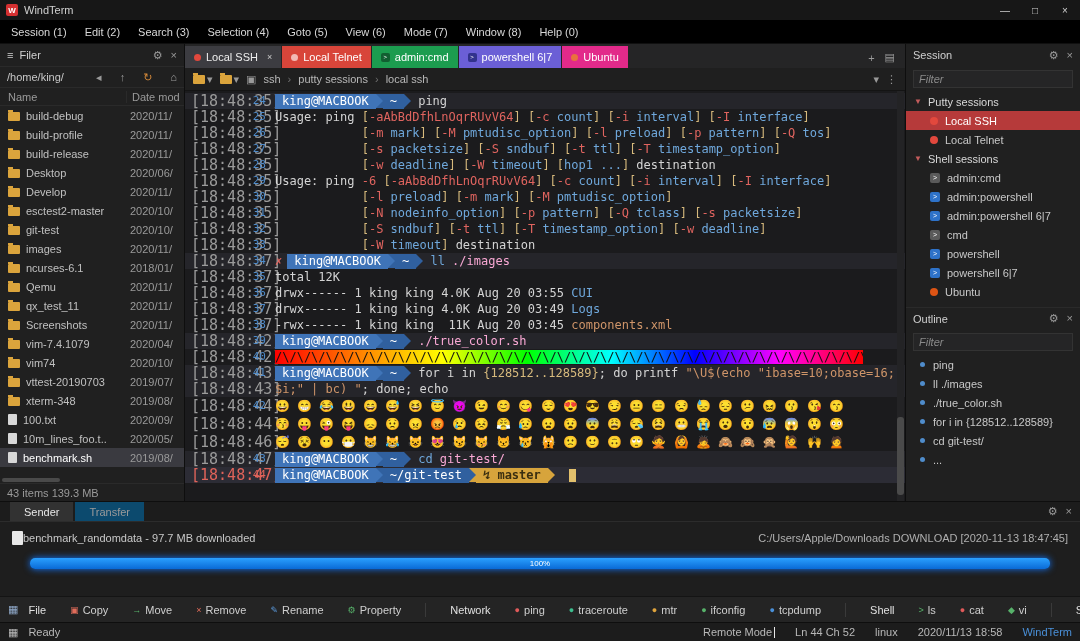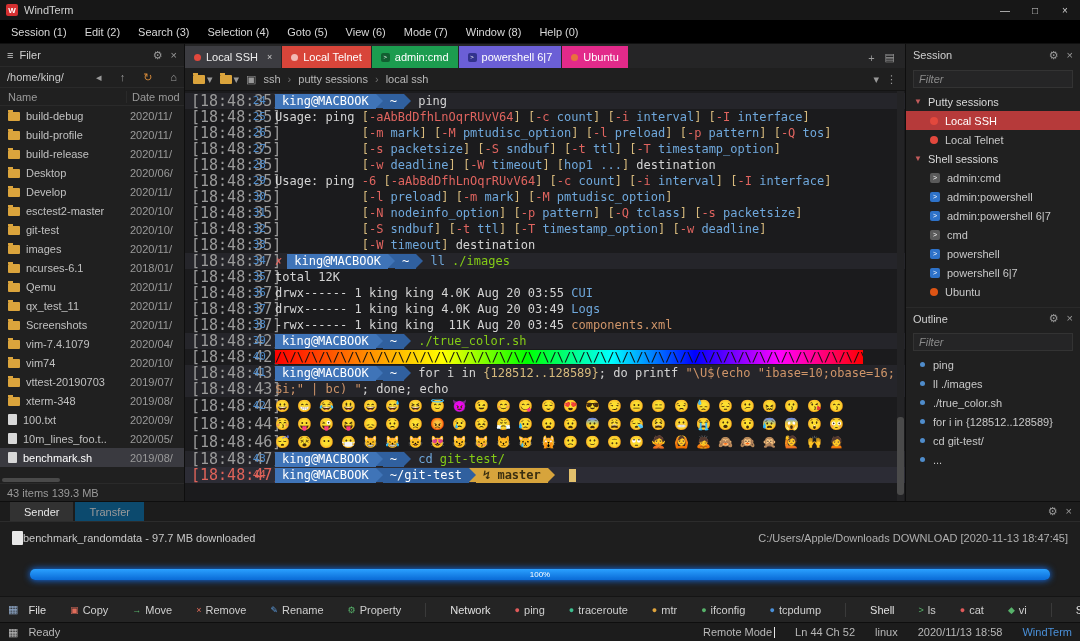--- a/index.html
+++ b/index.html
@@ -59,21 +59,21 @@
 .trow.emoji-row{height:18px;line-height:18px}
 .trow.cmdrow{background:#25252a}
 .trow.currow{background:#2c2c35}
 .ts{width:64px;color:#9b9b9b;flex:none;padding-left:6px;font-size:15px}
 .ln{width:26px;flex:none;text-align:right;color:#4f8ccb;padding-right:9px;font-size:11px}
 .ln.cont{color:#7a7a7a}
 .ts-hl{color:#e0635a !important}
 .tcontent{flex:1;white-space:pre;overflow:hidden;min-width:0}
 .tcontent.flexc{display:flex;align-items:center}
 .c-w{color:#d4d4d4}.c-y{color:#d7ba7d}.c-r{color:#e0645f}.c-b{color:#6fa8dc}
-.c-cy{color:#84cc16}.c-o{color:#cf9569}
+.c-cy{color:#f9a8d4}.c-o{color:#cf9569}
 .err{color:#e0645f;margin-right:5px}
 .pseg{padding:0 7px;color:#fff;height:15px;display:inline-flex;align-items:center;flex:none}
 .pu{background:#3f74b8}
 .pp{background:#30609f}
 .pg{background:#d7a43c;color:#3a2e10;font-weight:bold}
 .arr{width:0;height:0;border-top:7.5px solid transparent;border-bottom:7.5px solid transparent;flex:none}
 .a-up{border-left:7px solid #3f74b8;background:#30609f}
 .a-p{border-left:7px solid #30609f}
 .a-pg{border-left:7px solid #30609f;background:#d7a43c}
 .a-g{border-left:7px solid #d7a43c}
@@ -99,21 +99,21 @@
 .ol-dot{width:5px;height:5px;border-radius:50%;background:#4f8ccb;flex:none}
 
 .sendertabs{height:20px;background:#1c1c1c;display:flex;align-items:flex-end;border-top:1px solid #0e0e0e;padding-left:10px;gap:2px}
 .stab{height:19px;padding:0 14px;display:flex;align-items:center;color:#9a9a9a;background:#0c4a6e}
 .stab.active{background:#323232;color:#e8e8e8}
 .st-icons{margin-left:auto;display:flex;gap:8px;color:#9a9a9a;padding:0 8px 3px 0}
 .transfer{height:75px;background:#1e1e1e;border-top:1px solid #2c2c2c;padding:9px 12px 0 12px}
 .trans-row{display:flex;align-items:center;color:#c8c8c8}
 .ic-sheet{width:11px;height:14px;background:#e8e8e8;border-radius:1px;flex:none}
 .trans-right{margin-left:auto;color:#b0b0b0}
-.progress-wrap{margin-top:24px;padding:0 18px}
+.progress-wrap{margin-top:13px;padding:0 18px}
 .progress{height:11px;background:linear-gradient(180deg,#2aa0ff,#0a6ad6);border-radius:5px;
   box-shadow:0 0 7px #1477ff;display:flex;align-items:center;justify-content:center;color:#fff;font-size:8px}
 
 .btoolbar{height:26px;background:#242424;border-top:1px solid #141414;display:flex;align-items:center;padding:0 8px;gap:10px;color:#cfcfcf}
 .bt-left-icon{color:#8fa8c8}
 .tool{display:flex;align-items:center;gap:4px}
 .tool .ticon{font-size:9px}
 .tgroup-label{color:#e0e0e0}
 .tsep{width:1px;height:14px;background:#3a3a3a;flex:none}
 .bt-right{margin-left:auto;display:flex;gap:8px;color:#9a9a9a}

